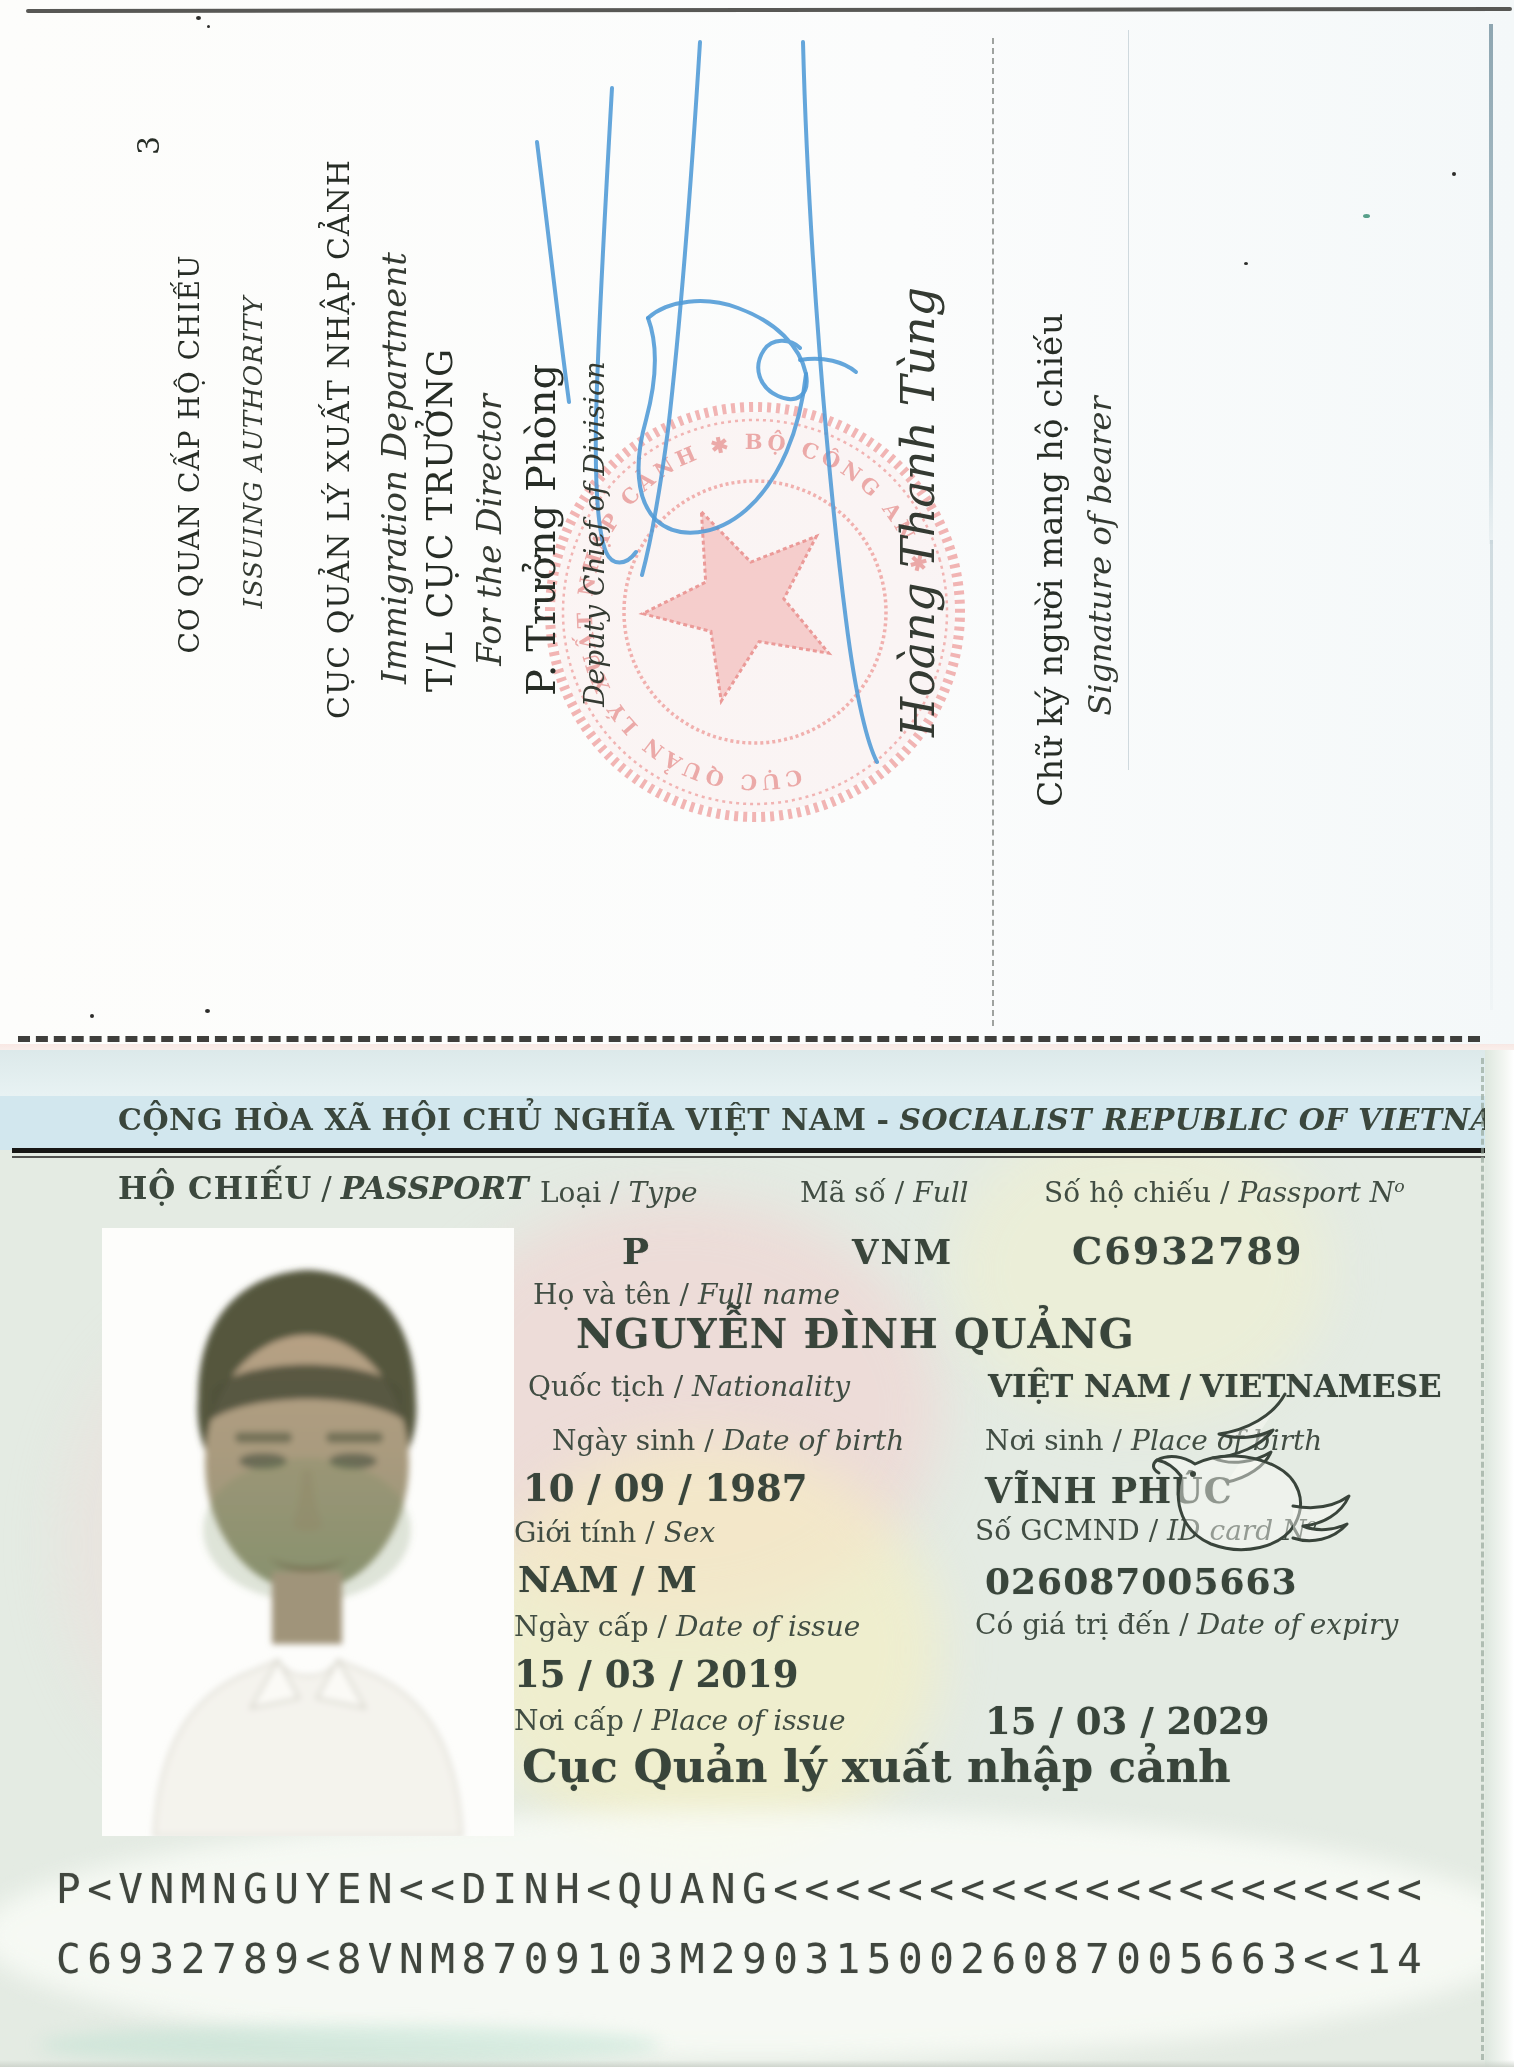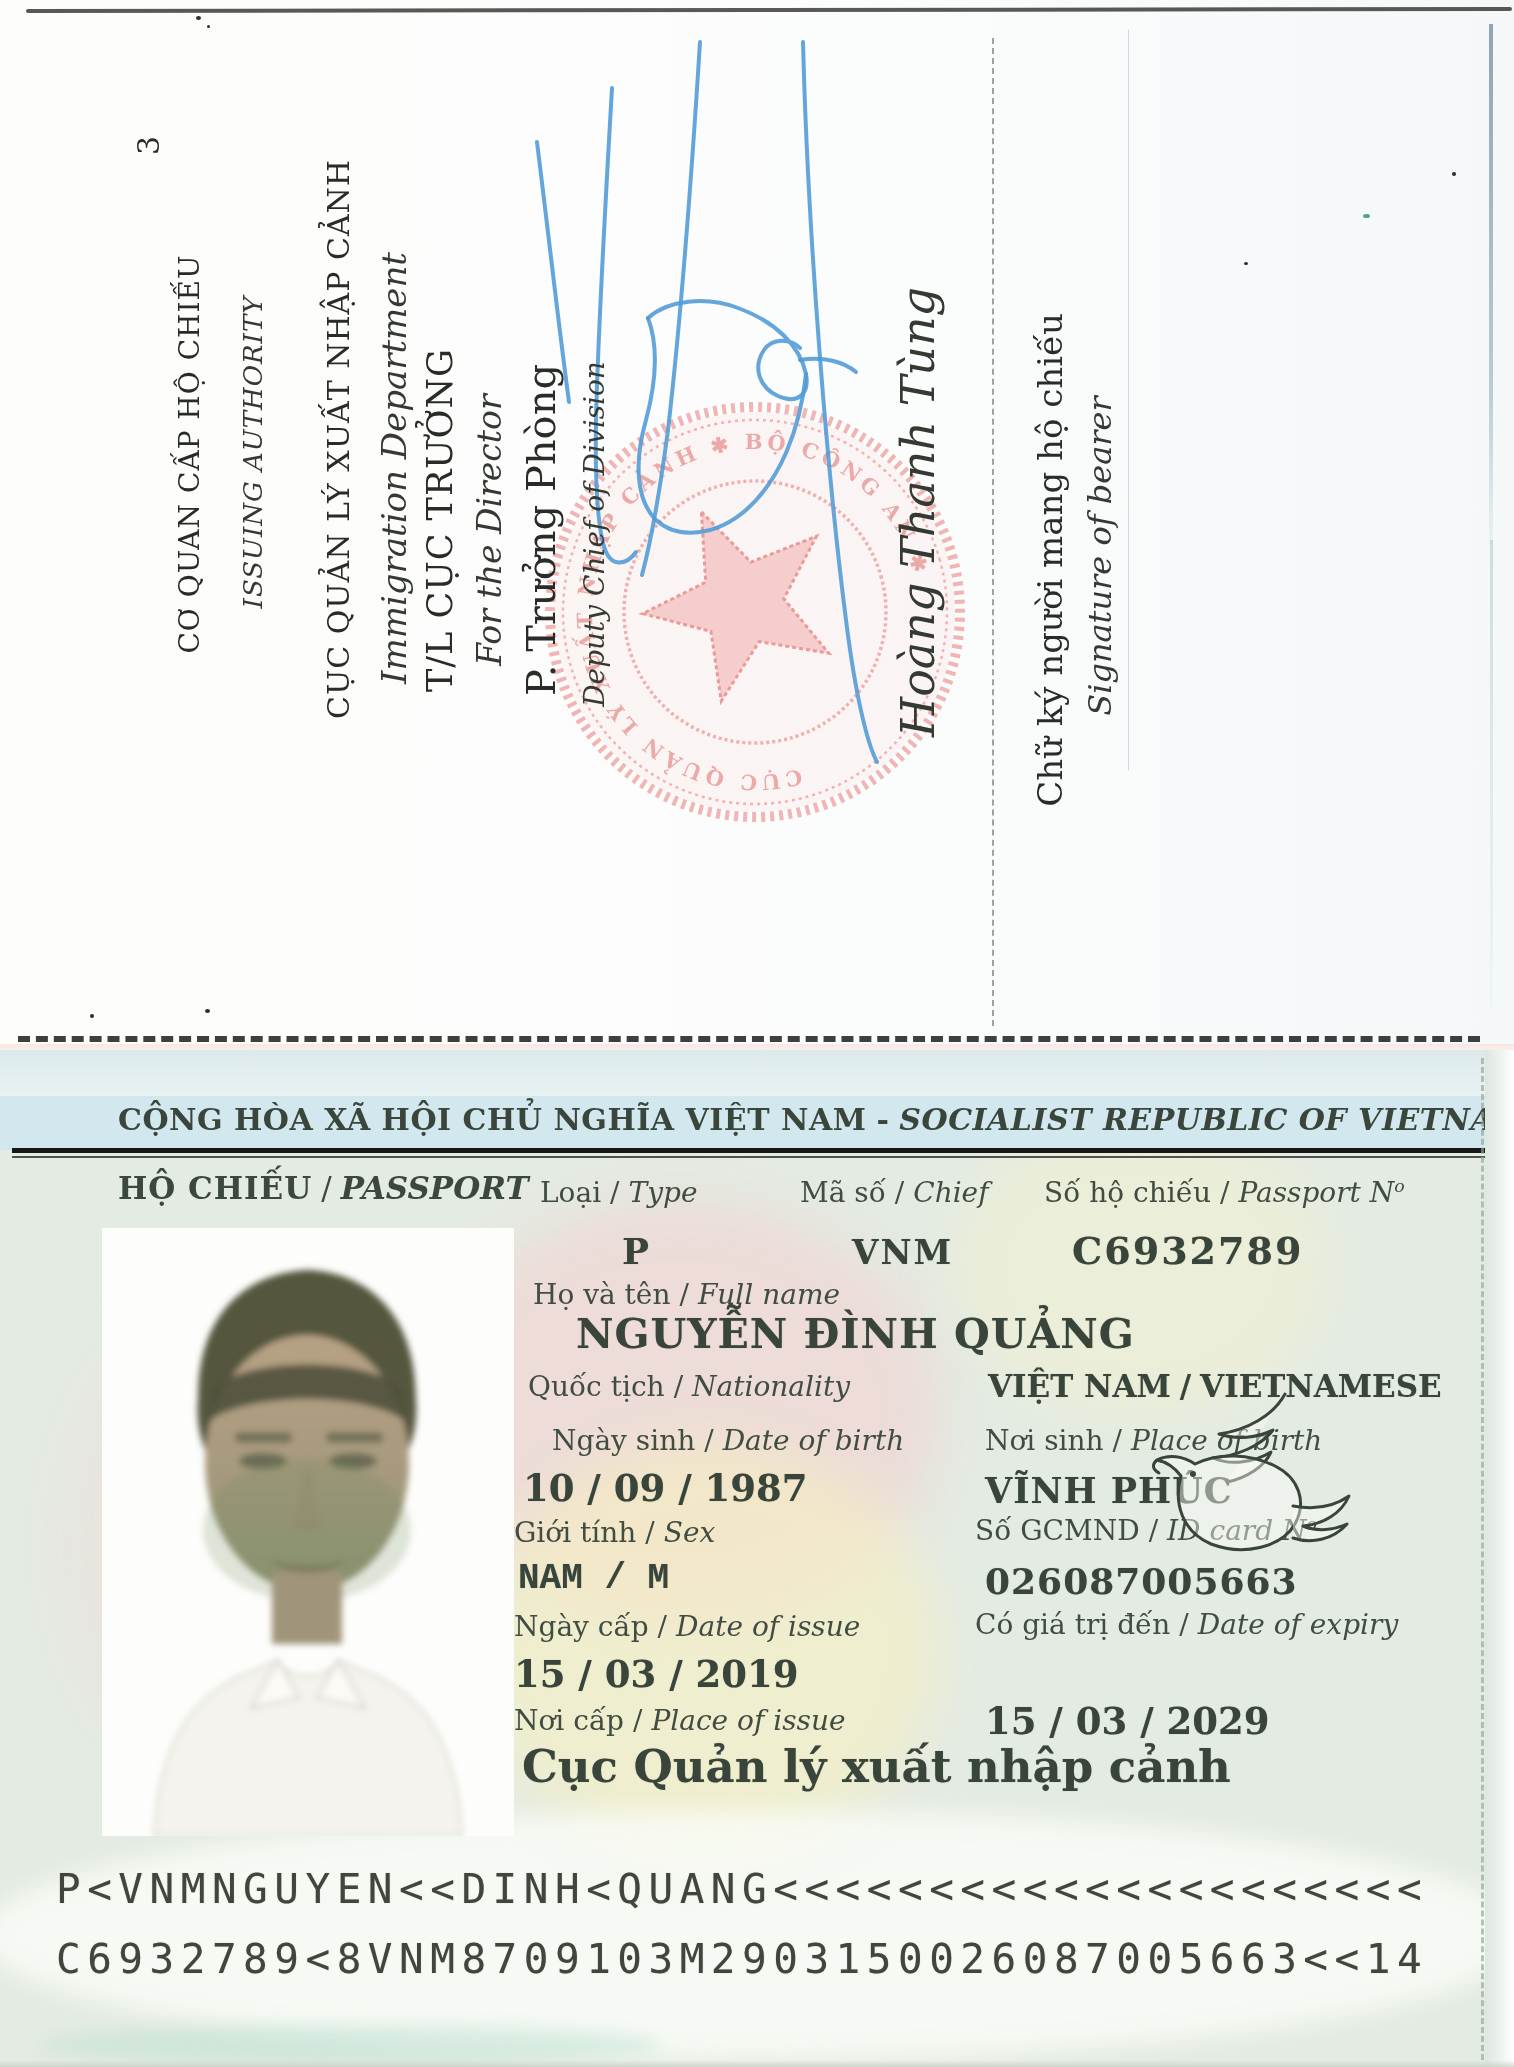--- a/index.html
+++ b/index.html
@@ -156,21 +156,21 @@
     <div class="rule2"></div>
 
     <div class="doc-title">
       <span class="vi">HỘ CHIẾU</span><span class="sep">/</span><span class="en">PASSPORT</span>
     </div>
 
     <div class="lab" style="left:540px;top:126px;">
       <span>Loại</span><span class="sep">/</span><span class="en">Type</span>
     </div>
     <div class="lab" style="left:800px;top:126px;">
-      <span>Mã số</span><span class="sep">/</span><span class="en">Chief</span>
+      <span>Mã số</span><span class="sep">/</span><span class="en">Full</span>
     </div>
     <div class="lab" style="left:1044px;top:126px;">
       <span>Số hộ chiếu</span><span class="sep">/</span><span class="en">Passport N</span><sup class="sup">o</sup>
     </div>
 
     <div class="val" style="left:622px;top:180px;font-size:36px;">P</div>
     <div class="val" style="left:852px;top:182px;font-size:34px;letter-spacing:2px;">VNM</div>
     <div class="val" style="left:1072px;top:178px;font-size:38px;letter-spacing:2px;">C6932789</div>
 
     <div class="photo">
@@ -224,21 +224,21 @@
     </div>
     <div class="val" style="left:523px;top:416px;font-size:37px;">10 / 09 / 1987</div>
     <div class="val" style="left:985px;top:420px;font-size:35px;letter-spacing:1px;">VĨNH PHÚC</div>
 
     <div class="lab" style="left:514px;top:466px;">
       <span>Giới tính</span><span class="sep">/</span><span class="en">Sex</span>
     </div>
     <div class="lab" style="left:975px;top:464px;">
       <span>Số GCMND</span><span class="sep">/</span><span class="en">ID card N</span><sup class="sup">o</sup>
     </div>
-    <div class="val" style="left:518px;top:508px;font-size:36px;font-family:Liberation Mono, monospace;">NAM / M</div>
+    <div class="val" style="left:518px;top:508px;font-size:36px;">NAM / M</div>
     <div class="val" style="left:985px;top:510px;font-size:36px;letter-spacing:1px;">026087005663</div>
 
     <div class="lab" style="left:514px;top:560px;">
       <span>Ngày cấp</span><span class="sep">/</span><span class="en">Date of issue</span>
     </div>
     <div class="lab" style="left:975px;top:558px;">
       <span>Có giá trị đến</span><span class="sep">/</span><span class="en">Date of expiry</span>
     </div>
     <div class="val" style="left:514px;top:602px;font-size:37px;">15 / 03 / 2019</div>
     <div class="val" style="left:985px;top:602px;font-size:37px;margin-top:47px;">15 / 03 / 2029</div>

